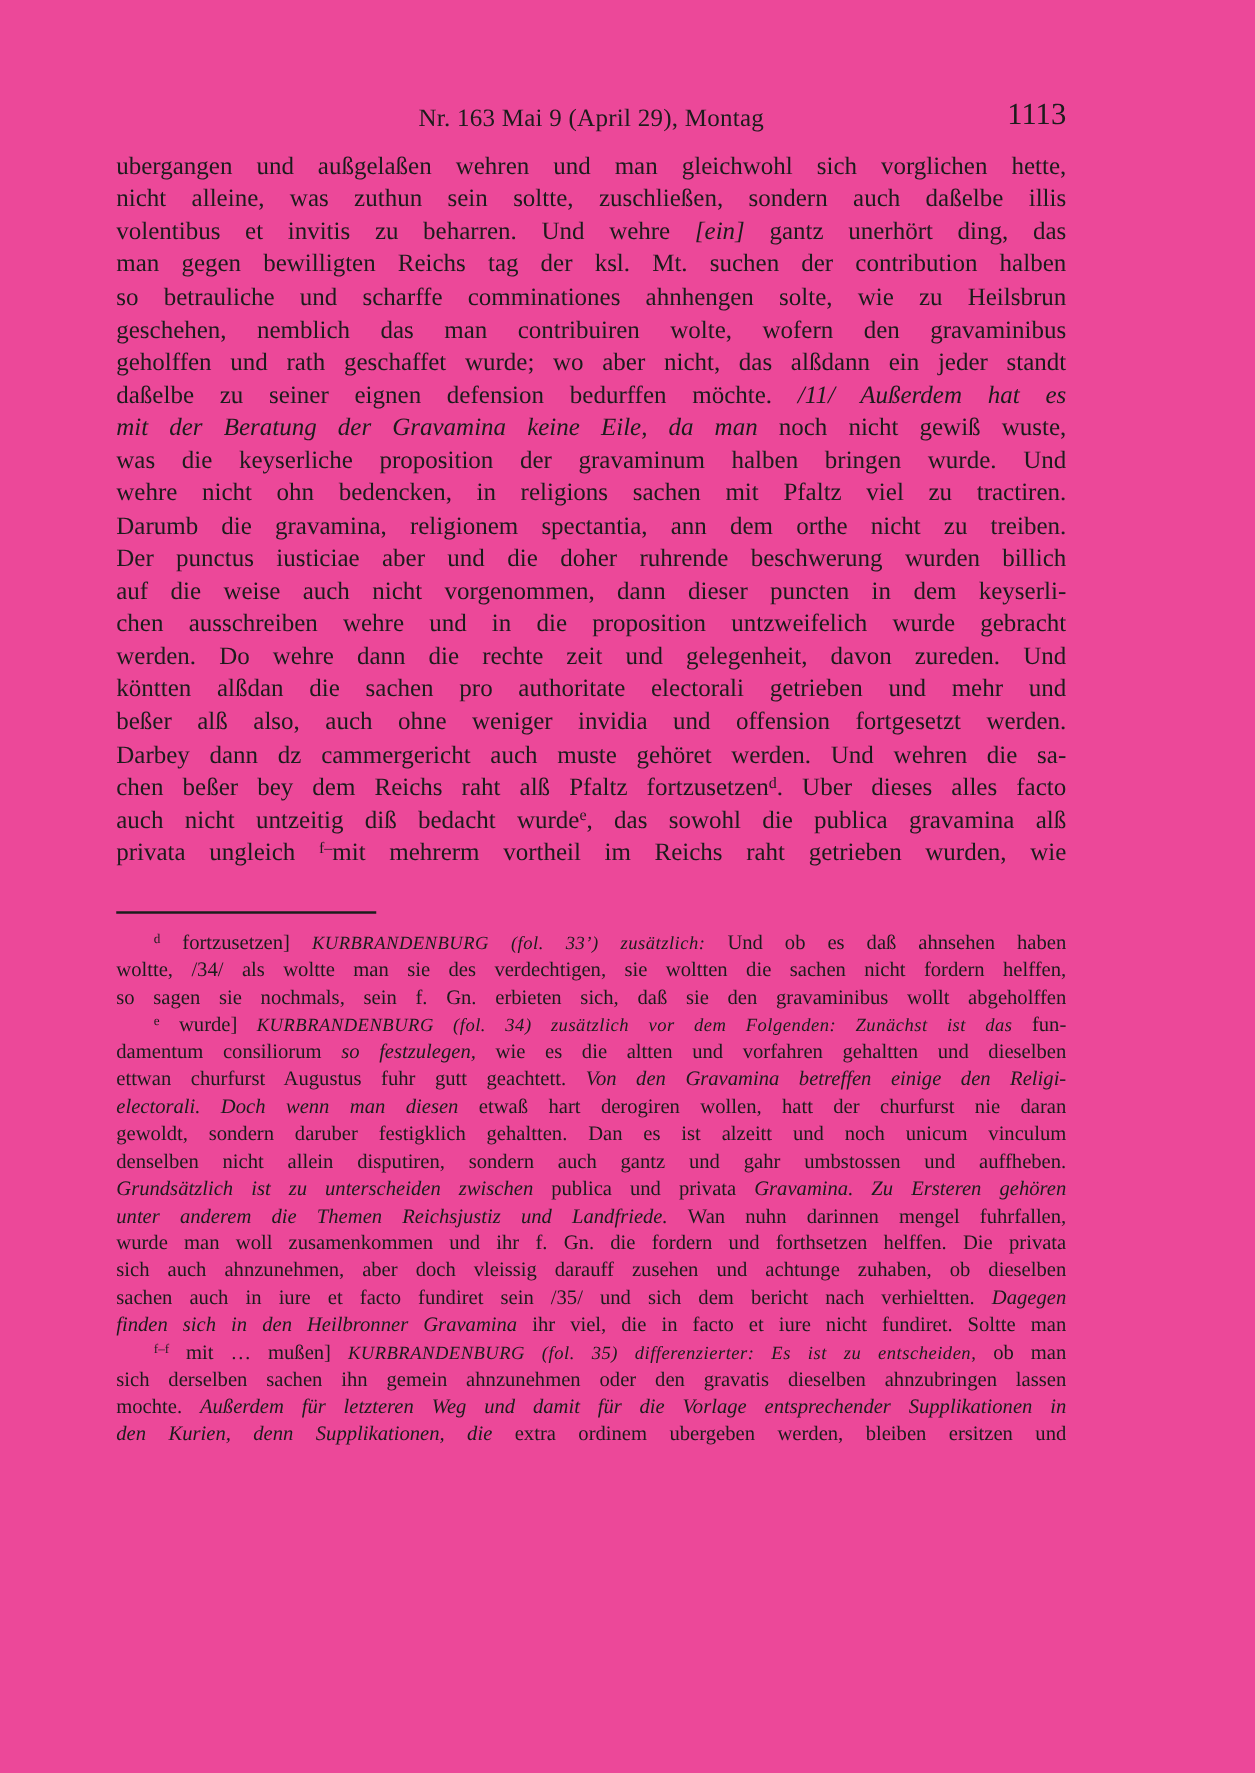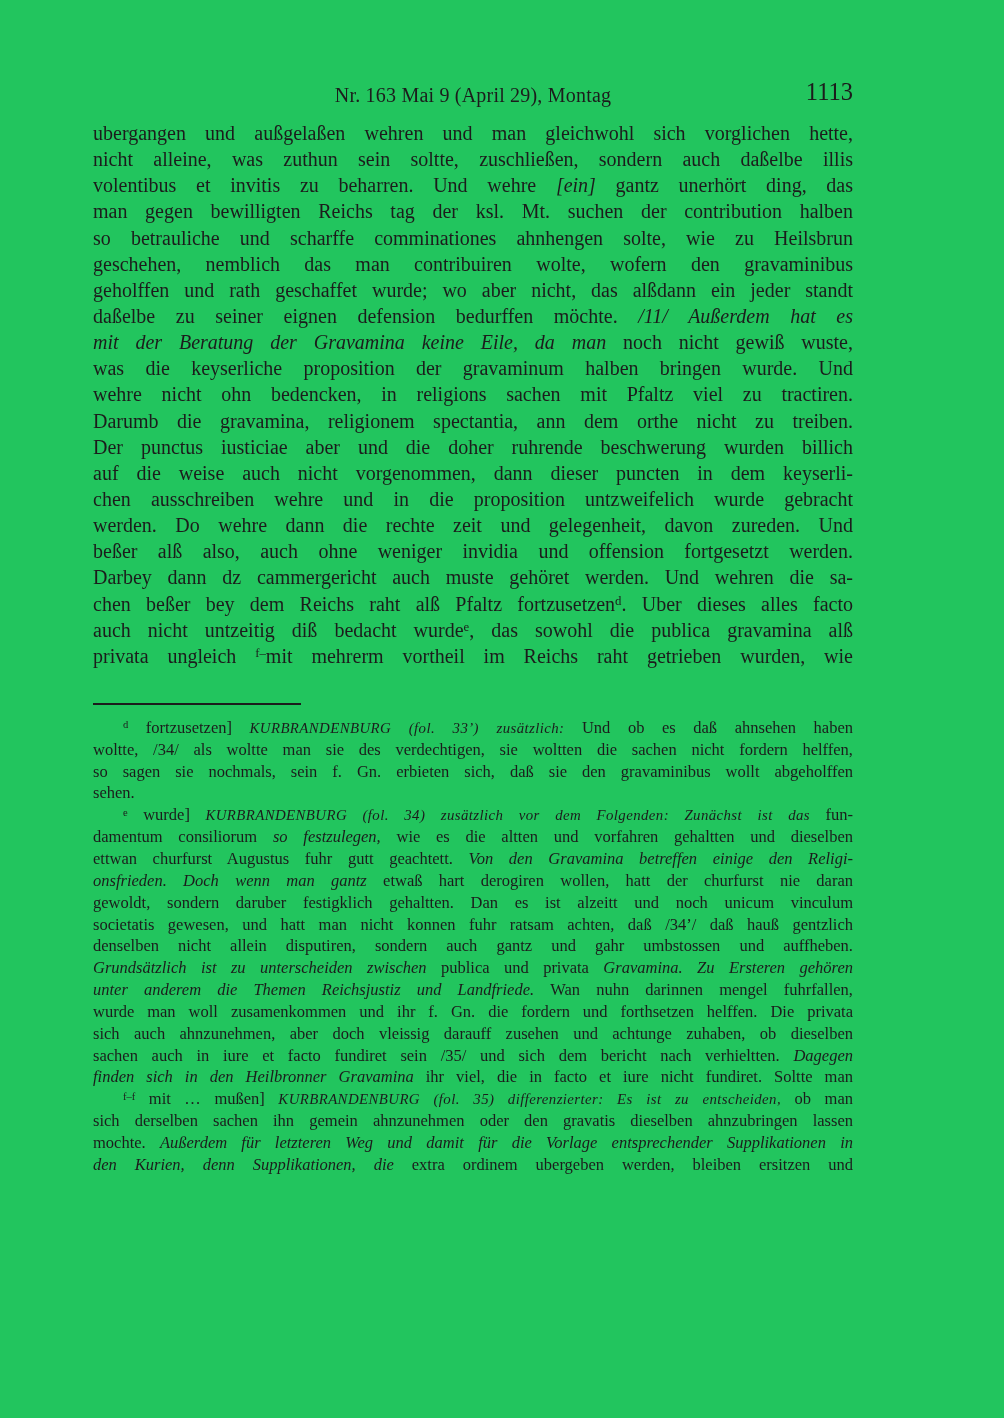--- a/index.html
+++ b/index.html
@@ -5,21 +5,21 @@
 <style>
   html, body { margin: 0; padding: 0; }
   body {
     background: #e8e8e8;
     font-family: "Liberation Serif", serif;
   }
   .page {
     position: relative;
     width: 1004px;
     height: 1418px;
-    background: #22c55e;
+    background: #ec4899;
     color: #1c1c1c;
     overflow: hidden;
     margin: 0 auto;
   }
   .sheet {
     position: absolute;
     left: 93px;
     top: 82px;
     width: 760px;
   }
@@ -97,40 +97,39 @@
         <div class="tline"><span class="seg-r">geholffen und rath geschaffet wurde; wo aber nicht, das alßdann ein jeder standt</span></div>
         <div class="tline"><span class="seg-r">daßelbe zu seiner eignen defension bedurffen möchte. </span><span class="seg-i">/11/ Außerdem hat es</span></div>
         <div class="tline"><span class="seg-i">mit der Beratung der Gravamina keine Eile, da man </span><span class="seg-r">noch nicht gewiß wuste,</span></div>
         <div class="tline"><span class="seg-r">was die keyserliche proposition der gravaminum halben bringen wurde. Und</span></div>
         <div class="tline"><span class="seg-r">wehre nicht ohn bedencken, in religions sachen mit Pfaltz viel zu tractiren.</span></div>
         <div class="tline"><span class="seg-r">Darumb die gravamina, religionem spectantia, ann dem orthe nicht zu treiben.</span></div>
         <div class="tline"><span class="seg-r">Der punctus iusticiae aber und die doher ruhrende beschwerung wurden billich</span></div>
         <div class="tline"><span class="seg-r">auf die weise auch nicht vorgenommen, dann dieser puncten in dem keyserli-</span></div>
         <div class="tline"><span class="seg-r">chen ausschreiben wehre und in die proposition untzweifelich wurde gebracht</span></div>
         <div class="tline"><span class="seg-r">werden. Do wehre dann die rechte zeit und gelegenheit, davon zureden. Und</span></div>
+        <div class="tline"><span class="seg-r">köntten alßdan die sachen pro authoritate electorali getrieben und mehr und</span></div>
         <div class="tline"><span class="seg-r">beßer alß also, auch ohne weniger invidia und offension fortgesetzt werden.</span></div>
         <div class="tline"><span class="seg-r">Darbey dann dz cammergericht auch muste gehöret werden. Und wehren die sa-</span></div>
         <div class="tline"><span class="seg-r">chen beßer bey dem Reichs raht alß Pfaltz fortzusetzen</span><span class="seg-sup">d</span><span class="seg-r">. Uber dieses alles facto</span></div>
         <div class="tline"><span class="seg-r">auch nicht untzeitig diß bedacht wurde</span><span class="seg-sup">e</span><span class="seg-r">, das sowohl die publica gravamina alß</span></div>
         <div class="tline"><span class="seg-r">privata ungleich </span><span class="seg-sup">f–</span><span class="seg-r">mit mehrerm vortheil im Reichs raht getrieben wurden, wie</span></div>
       </div>
 
     <div class="footnote-rule"></div>
 
     <div class="footnotes">
         <div class="tline indent"><span class="seg-sup">d</span><span class="seg-r"> fortzusetzen] </span><span class="seg-ci">KURBRANDENBURG (fol. 33’) zusätzlich:</span><span class="seg-r"> Und ob es daß ahnsehen haben</span></div>
         <div class="tline"><span class="seg-r">woltte, /34/ als woltte man sie des verdechtigen, sie woltten die sachen nicht fordern helffen,</span></div>
         <div class="tline"><span class="seg-r">so sagen sie nochmals, sein f. Gn. erbieten sich, daß sie den gravaminibus wollt abgeholffen</span></div>
-        <div class="tline nojust"><span class="seg-r">sehen.</span></div>
         <div class="tline indent"><span class="seg-sup">e</span><span class="seg-r"> wurde] </span><span class="seg-ci">KURBRANDENBURG (fol. 34) zusätzlich vor dem Folgenden: Zunächst ist das</span><span class="seg-r"> fun-</span></div>
         <div class="tline"><span class="seg-r">damentum consiliorum </span><span class="seg-i">so festzulegen,</span><span class="seg-r"> wie es die altten und vorfahren gehaltten und dieselben</span></div>
         <div class="tline"><span class="seg-r">ettwan churfurst Augustus fuhr gutt geachtett. </span><span class="seg-i">Von den Gravamina betreffen einige den Religi-</span></div>
-        <div class="tline"><span class="seg-i">onsfrieden. Doch wenn man gantz </span><span class="seg-r">etwaß hart derogiren wollen, hatt der churfurst nie daran</span></div>
+        <div class="tline"><span class="seg-i">electorali. Doch wenn man diesen </span><span class="seg-r">etwaß hart derogiren wollen, hatt der churfurst nie daran</span></div>
         <div class="tline"><span class="seg-r">gewoldt, sondern daruber festigklich gehaltten. Dan es ist alzeitt und noch unicum vinculum</span></div>
-        <div class="tline"><span class="seg-r">societatis gewesen, und hatt man nicht konnen fuhr ratsam achten, daß /34’/ daß hauß gentzlich</span></div>
         <div class="tline"><span class="seg-r">denselben nicht allein disputiren, sondern auch gantz und gahr umbstossen und auffheben.</span></div>
         <div class="tline"><span class="seg-i">Grundsätzlich ist zu unterscheiden zwischen </span><span class="seg-r">publica und privata </span><span class="seg-i">Gravamina. Zu Ersteren gehören</span></div>
         <div class="tline"><span class="seg-i">unter anderem die Themen Reichsjustiz und Landfriede. </span><span class="seg-r">Wan nuhn darinnen mengel fuhrfallen,</span></div>
         <div class="tline"><span class="seg-r">wurde man woll zusamenkommen und ihr f. Gn. die fordern und forthsetzen helffen. Die privata</span></div>
         <div class="tline"><span class="seg-r">sich auch ahnzunehmen, aber doch vleissig darauff zusehen und achtunge zuhaben, ob dieselben</span></div>
         <div class="tline"><span class="seg-r">sachen auch in iure et facto fundiret sein /35/ und sich dem bericht nach verhieltten. </span><span class="seg-i">Dagegen</span></div>
         <div class="tline"><span class="seg-i">finden sich in den Heilbronner Gravamina </span><span class="seg-r">ihr viel, die in facto et iure nicht fundiret. Soltte man</span></div>
         <div class="tline indent"><span class="seg-sup">f–f</span><span class="seg-r"> mit … mußen] </span><span class="seg-ci">KURBRANDENBURG (fol. 35) differenzierter: Es ist zu entscheiden,</span><span class="seg-r"> ob man</span></div>
         <div class="tline"><span class="seg-r">sich derselben sachen ihn gemein ahnzunehmen oder den gravatis dieselben ahnzubringen lassen</span></div>
         <div class="tline"><span class="seg-r">mochte. </span><span class="seg-i">Außerdem für letzteren Weg und damit für die Vorlage entsprechender Supplikationen in</span></div>

